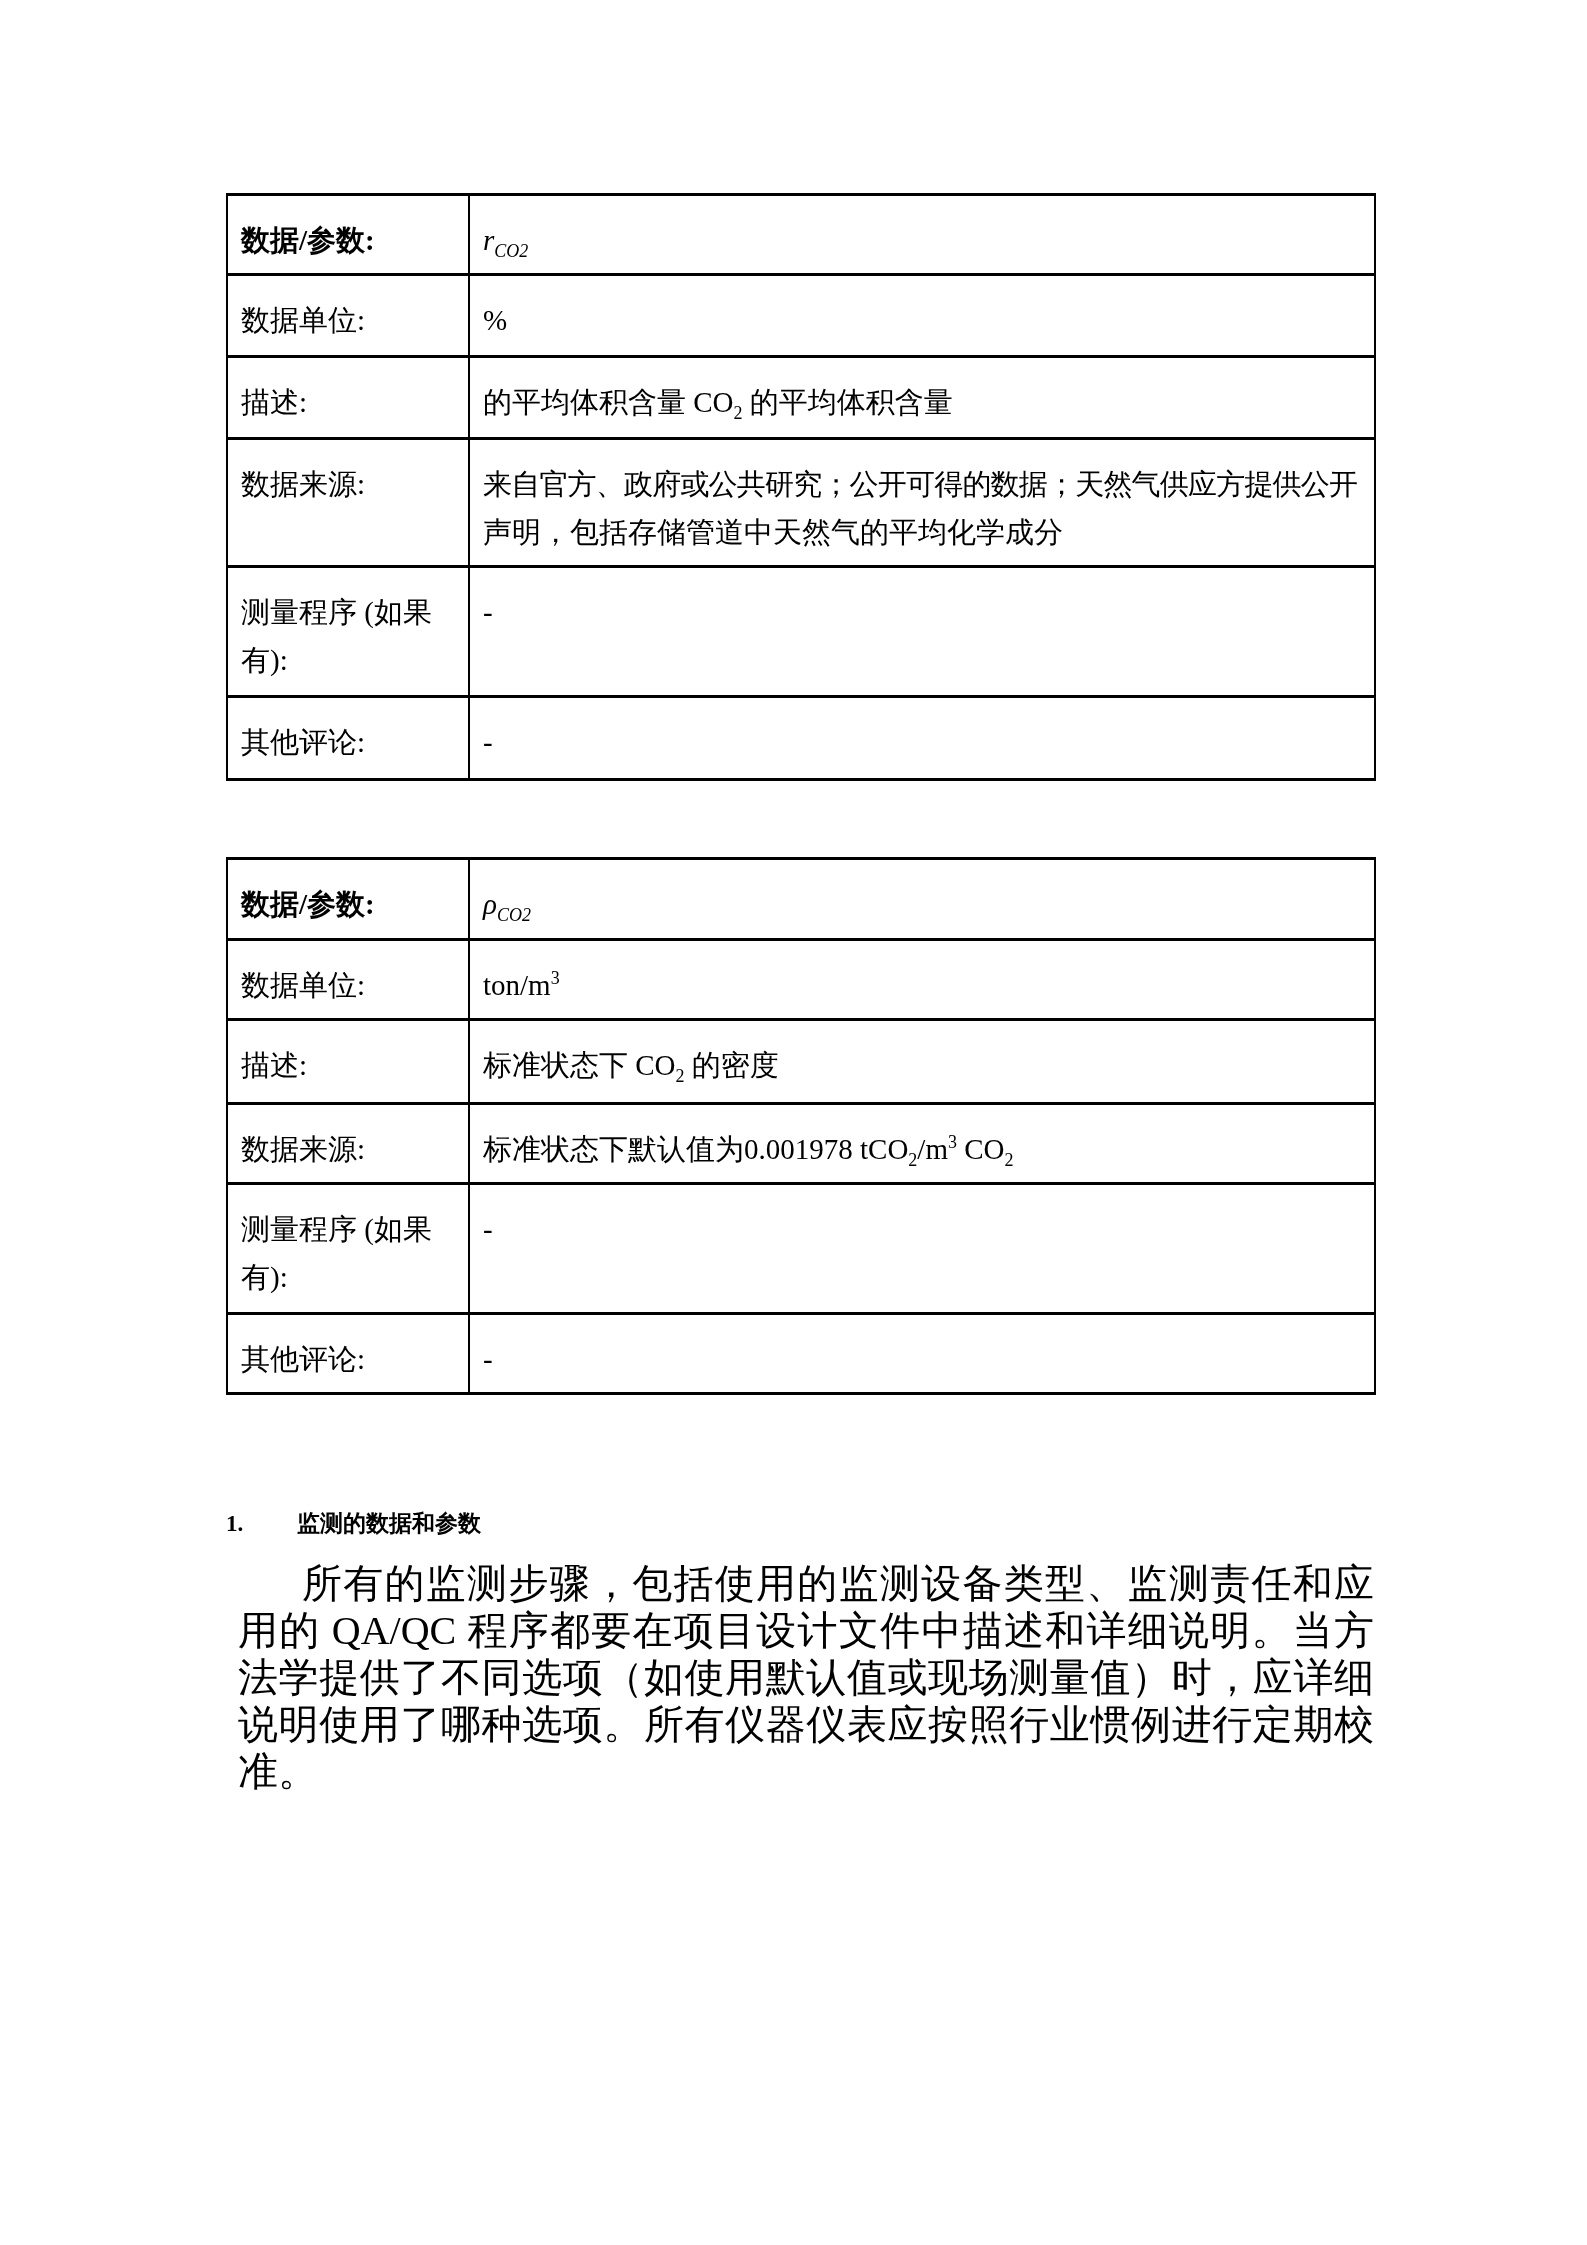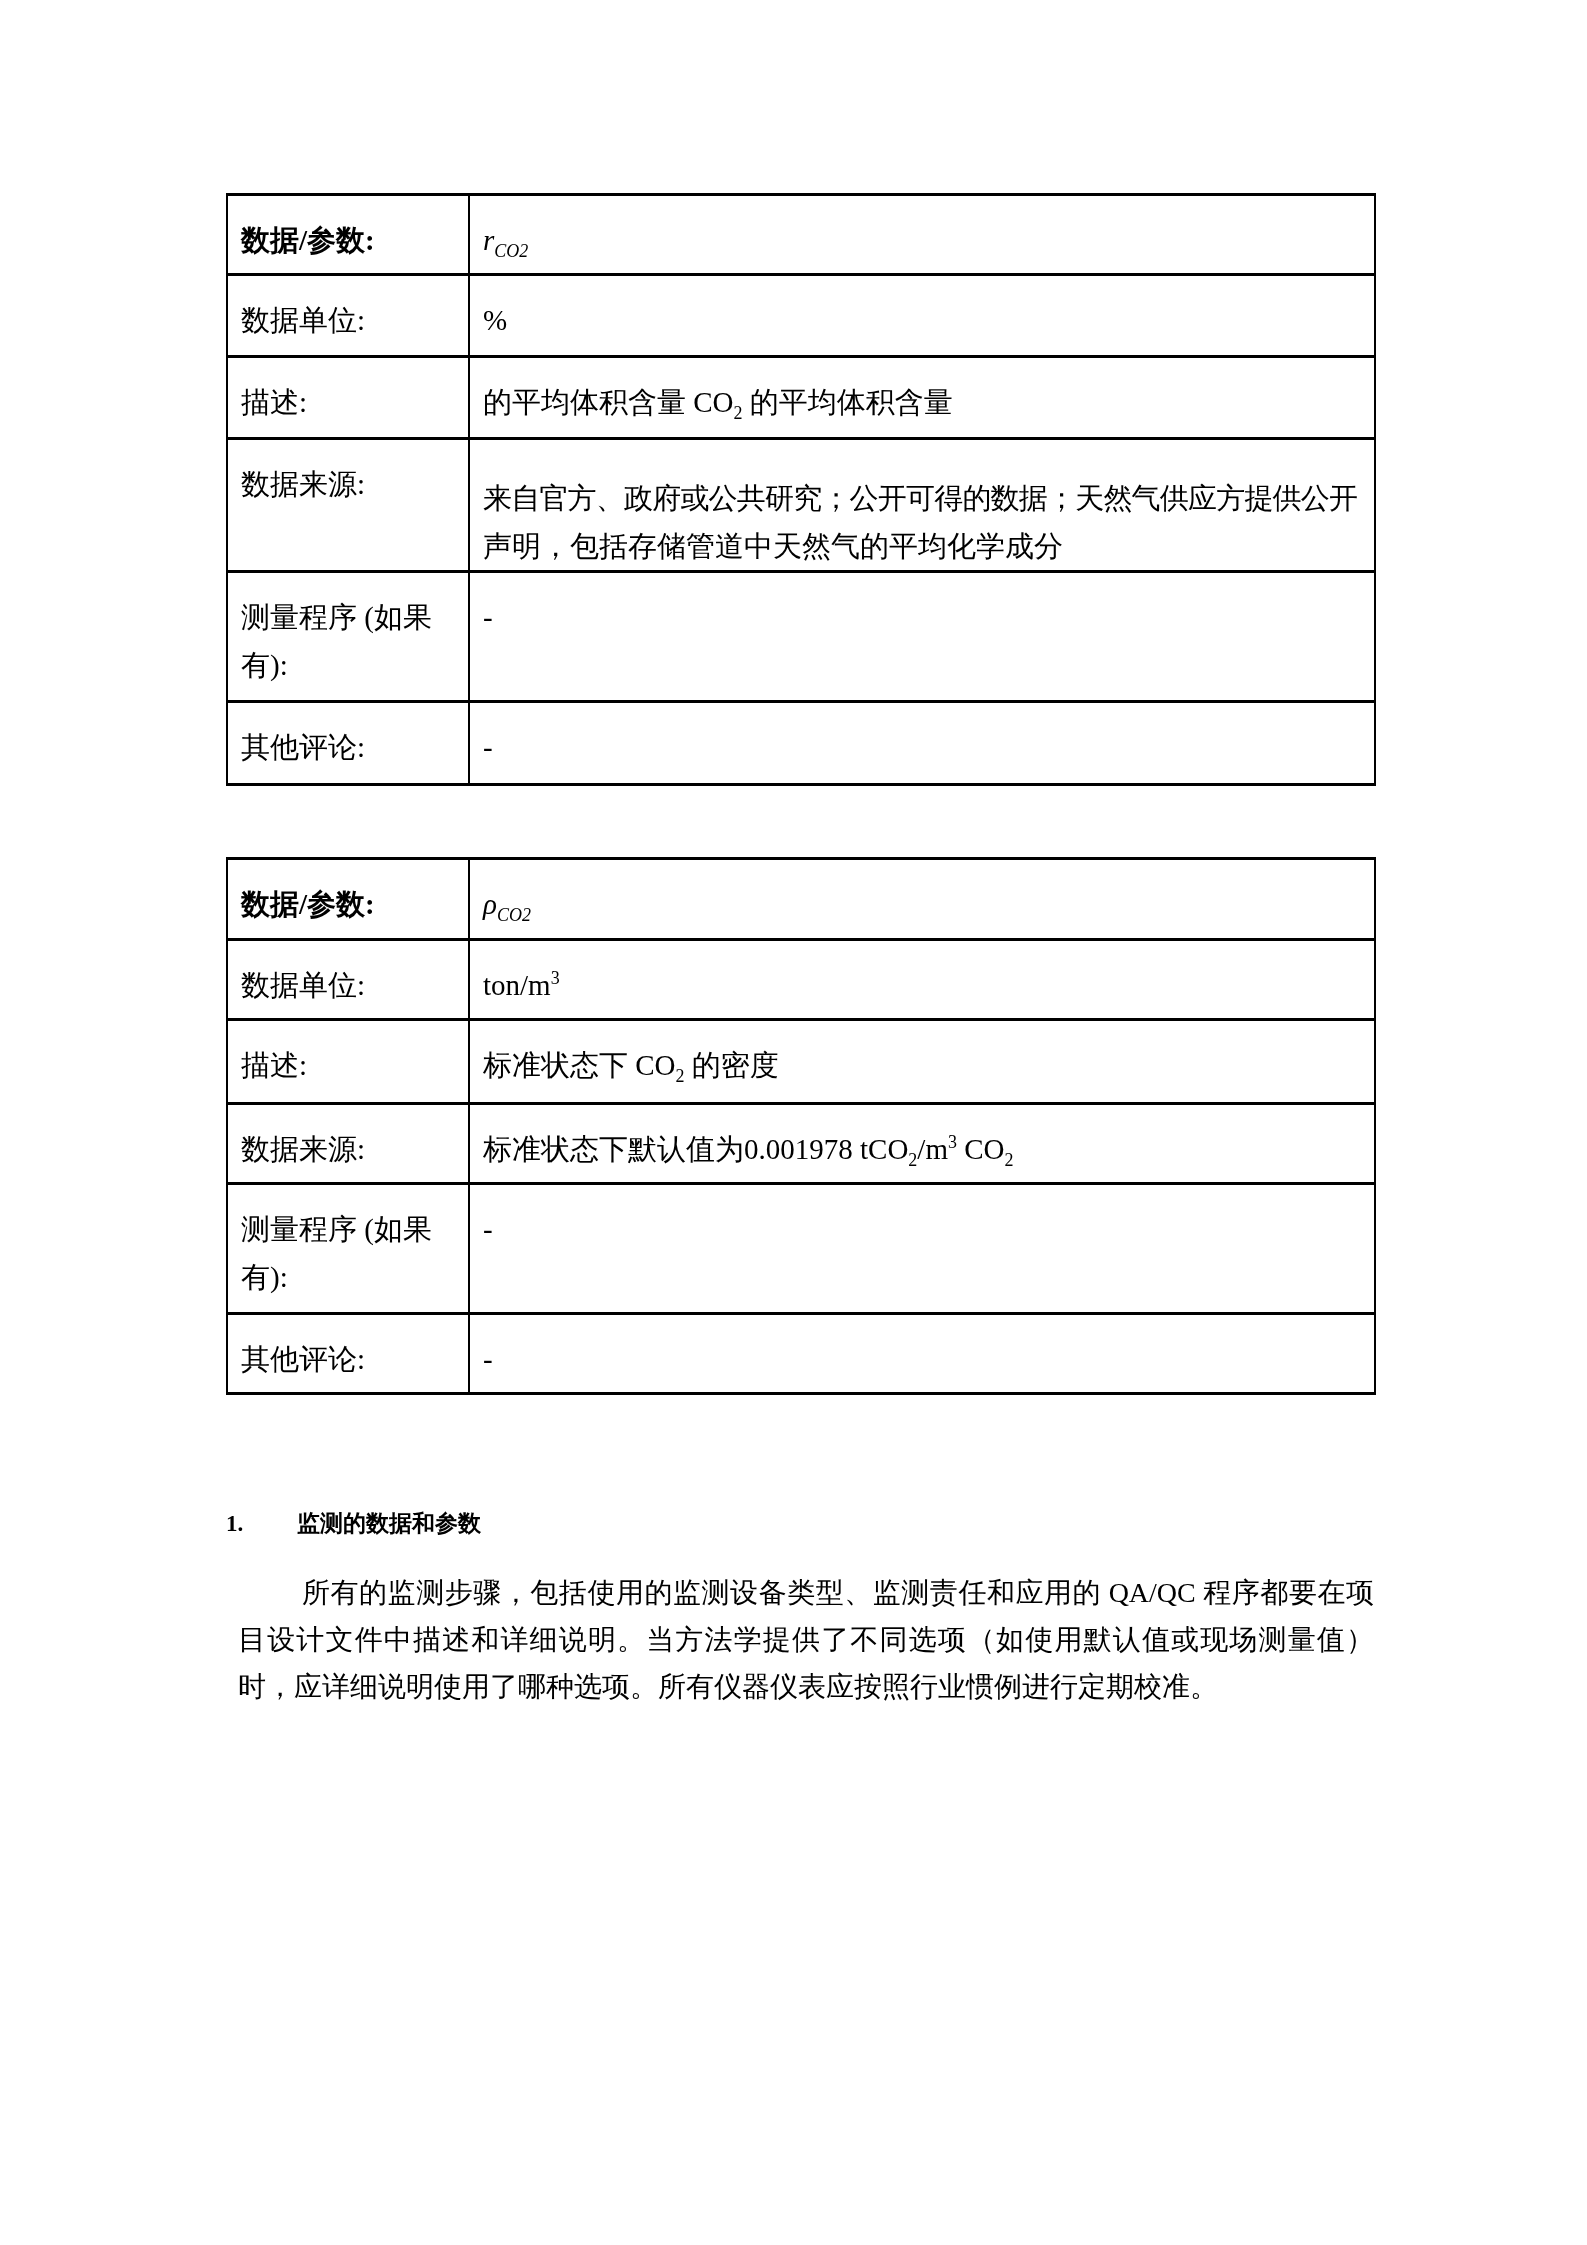--- a/index.html
+++ b/index.html
@@ -41,21 +41,21 @@
   .col-value { width: 906px; }
   tr.h80  { height: 80px; }
   tr.h81  { height: 81px; }
   tr.h82  { height: 82px; }
   tr.h83  { height: 83px; }
   tr.h84  { height: 84px; }
   tr.h128 { height: 128px; }
   tr.h130 { height: 130px; }
   .bold { font-weight: bold; }
   .line { display: block; white-space: nowrap; }
-  .tight { letter-spacing: -0.8px; margin-top: 14px; }
+  .tight { letter-spacing: -0.8px; }
   .formula { font-style: italic; }
   sub, sup { font-size: 0.62em; line-height: 0; }
   .section {
     position: absolute;
     left: 0;
     top: 1478px;
     width: 1148px;
   }
   .h-main {
     font-size: 36px;
@@ -67,24 +67,24 @@
     font-size: 23px;
     font-weight: bold;
     line-height: 36px;
     margin: 28px 0 0 0;
   }
   .num {
     display: inline-block;
     width: 71px;
   }
   .body-para {
-    margin: 27px 0 0 0;
+    margin: 18px 0 0 0;
     padding-left: 12px;
     width: 1136px;
-    font-size: 28px;
+    font-size: 40px;
     line-height: 47px;
     text-align: justify;
     text-indent: 64px;
   }
   .body-para + .body-para { margin-top: 20px; }
   .footer {
     position: absolute;
     left: 0;
     top: 2118px;
     width: 100%;

